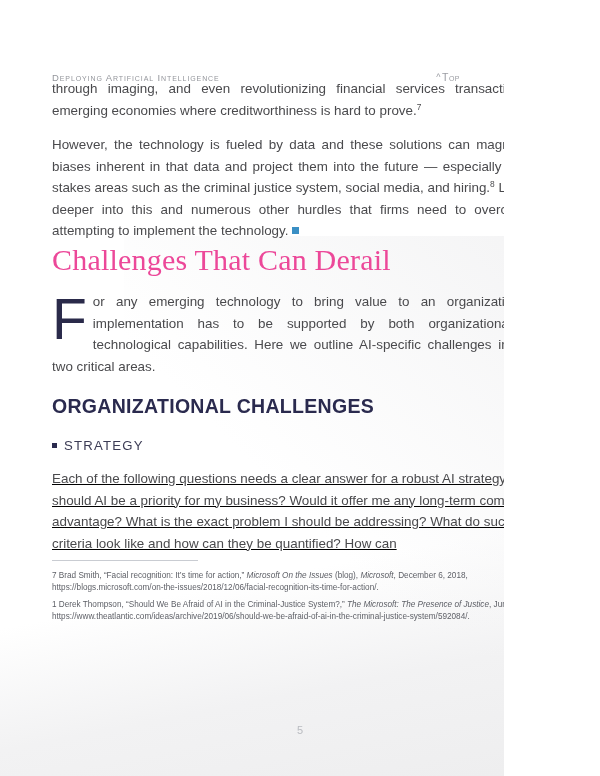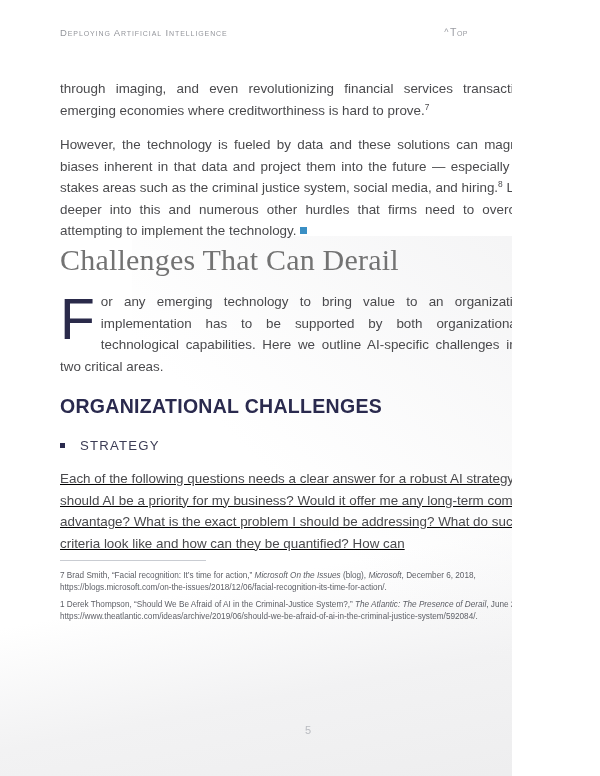--- a/index.html
+++ b/index.html
@@ -7,21 +7,20 @@
     padding: 0;
     background: #ffffff;
   }
   .page {
     position: relative;
     width: 504px;
     height: 776px;
     background: #ffffff;
     overflow: hidden;
     font-family: "Liberation Sans", sans-serif;
-    padding-left: 8px;
   }
   
   .page-curl {
     position: absolute;
     left: -60px;
     bottom: -170px;
     width: 820px;
     height: 300px;
     background: linear-gradient(to bottom, #ffffff 0%, #f2f2f3 40%, #ececed 100%);
     transform: rotate(-11deg);
@@ -62,20 +61,21 @@
     font-variant: small-caps;
     text-transform: capitalize;
     white-space: nowrap;
   }
   .top-link {
     font-size: 10.5px;
     color: #9a9ca2;
     font-variant: small-caps;
     letter-spacing: 0.5px;
     white-space: nowrap;
+    margin-top: 45px;
   }
   .top-caret { font-size: 9px; vertical-align: 1px; margin-right: 1px; }
 
   
   .body-col {
     position: absolute;
     left: 52px;
     width: 496px;
   }
   p.bodytext {
@@ -100,21 +100,21 @@
     margin-left: 4px;
     vertical-align: 1px;
   }
 
   
   .h-serif {
     margin: 0;
     font-family: "Liberation Serif", serif;
     font-size: 30px;
     font-weight: 400;
-    color: #737373;
+    color: #ec4899;
     letter-spacing: 0.2px;
     line-height: 34px;
   }
 
   
   .dropcap-para {
     margin: 0;
     font-size: 13.4px;
     line-height: 21.5px;
     color: #4a4a4d;
@@ -137,21 +137,21 @@
     font-size: 19.5px;
     font-weight: 700;
     color: #2a2a4e;
     letter-spacing: 0.3px;
   }
 
   
   .sub-bullet {
     display: flex;
     align-items: center;
-    gap: 15px;
+    gap: 7px;
     font-size: 13.2px;
     color: #3c3c55;
     letter-spacing: 1.2px;
   }
   .sub-bullet .sq {
     width: 5px;
     height: 5px;
     background: #2a2a4e;
     flex: none;
   }
@@ -229,20 +229,20 @@
     </div>
 
     <div class="body-col" style="top:468px;text-decoration:underline;">
       <p class="bodytext last">Each of the following questions needs a clear answer for a robust AI strategy: Why should AI be a priority for my business? Would it offer me any long-term competitive advantage? What is the exact problem I should be addressing? What do success criteria look like and how can they be quantified? How can</p>
     </div>
 
     <div class="body-col" style="top:560px;">
       <div class="fn-rule"></div>
       <div class="footnotes" id="footnotes">
           <p class="fn"><span>7 Brad Smith, “Facial recognition: It’s time for action,” </span><i>Microsoft On the Issues</i><span> (blog), </span><i>Microsoft</i><span>, December 6, 2018, https://blogs.microsoft.com/on-the-issues/2018/12/06/facial-recognition-its-time-for-action/.</span></p>
-          <p class="fn"><span>1 Derek Thompson, “Should We Be Afraid of AI in the Criminal-Justice System?,” </span><i>The Atlantic: The Presence of Derail</i><span>, June 20, 2019, https://www.theatlantic.com/ideas/archive/2019/06/should-we-be-afraid-of-ai-in-the-criminal-justice-system/592084/.</span></p>
+          <p class="fn"><span>1 Derek Thompson, “Should We Be Afraid of AI in the Criminal-Justice System?,” </span><i>The Microsoft: The Presence of Justice</i><span>, June 20, 2019, https://www.theatlantic.com/ideas/archive/2019/06/should-we-be-afraid-of-ai-in-the-criminal-justice-system/592084/.</span></p>
         </div>
     </div>
 
     <div class="folio">5</div>
 
   </div>
 </div>
 
 </body></html>

